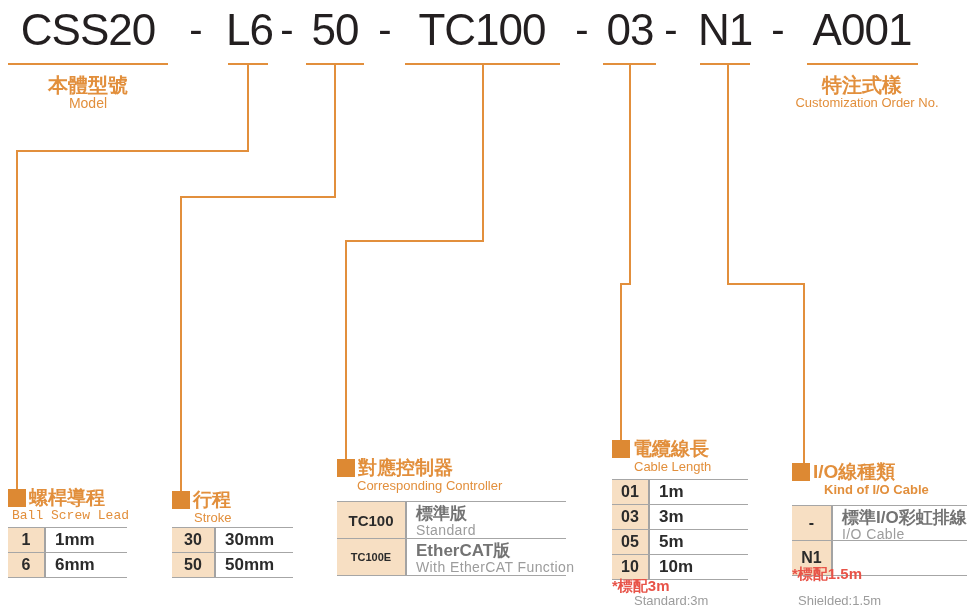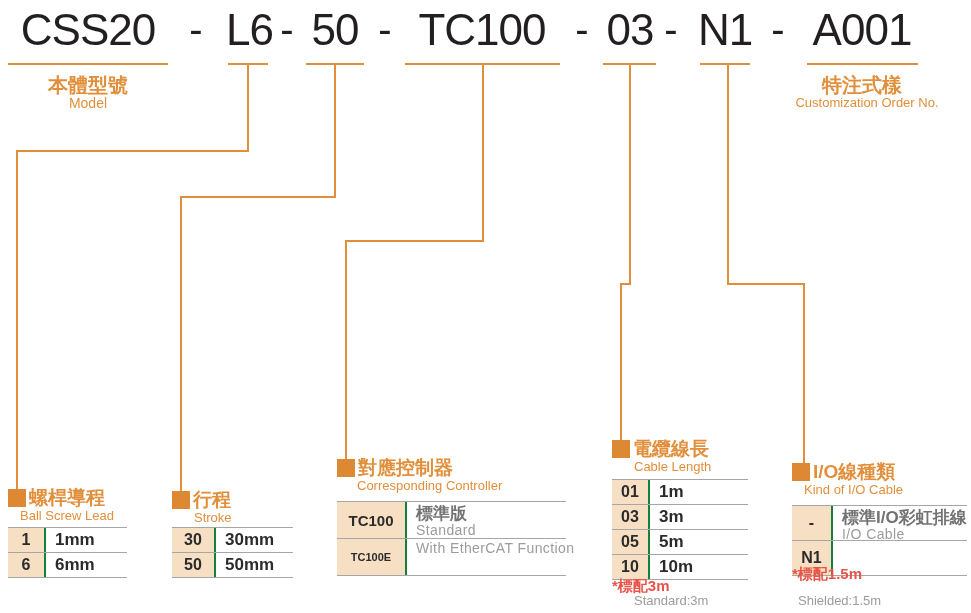--- a/index.html
+++ b/index.html
@@ -28,21 +28,21 @@
   .lbl-zh{position:absolute;font-size:20px;font-weight:700;color:var(--orange);text-align:center;white-space:nowrap;}
   .lbl-en{position:absolute;font-size:14px;color:var(--orange);text-align:center;white-space:nowrap;}
   
   .sec{position:absolute;}
   .sq{position:absolute;left:0;top:2px;width:18px;height:18px;background:var(--orange-dark);}
   .tzh{position:absolute;left:21px;top:-2px;font-size:19px;font-weight:700;color:var(--orange);white-space:nowrap;}
   .ten{position:absolute;top:21px;font-size:13px;color:var(--orange);white-space:nowrap;}
   .tbl{position:absolute;left:0;right:0;border-top:1px solid var(--gray-line);}
   .trow{display:flex;border-bottom:1px solid var(--gray-line);}
   .trow.small{height:24px;}
-  .tcode{background:var(--peach);border-right:2px solid #15803d;display:flex;align-items:center;justify-content:center;
+  .tcode{background:var(--peach);border-right:2px solid #a3a3a3;display:flex;align-items:center;justify-content:center;
          font-weight:700;font-size:16px;color:#2b2b2b;flex:0 0 auto;}
   .tval{font-weight:700;font-size:17px;color:#2b2b2b;padding-left:9px;display:flex;align-items:center;white-space:nowrap;}
   .tval2{padding:2px 0 0 9px;white-space:nowrap;}
   .vzh{font-weight:700;font-size:17px;line-height:19px;color:#737373;}
   .ven{font-size:14px;line-height:14px;color:var(--gray-text);letter-spacing:0.4px;}
   .note-zh{position:absolute;left:0;font-size:15px;font-weight:700;color:var(--red);white-space:nowrap;}
   .note-en{position:absolute;left:6px;font-size:13px;color:var(--gray-text);white-space:nowrap;}
 </style>
 </head>
 <body>
@@ -92,21 +92,21 @@
   <div class="ol h2" style="left:620px;top:283px;width:11px;"></div>
   <div class="ol w2" style="left:620px;top:283px;height:157px;"></div>
 
   <div class="ol w2" style="left:727px;top:65px;height:220px;"></div>
   <div class="ol h2" style="left:727px;top:283px;width:78px;"></div>
   <div class="ol w2" style="left:803px;top:283px;height:180px;"></div>
 
   <div class="sec" style="left:8px;top:487px;width:119px;">
     <span class="sq"></span>
     <div class="tzh">螺桿導程</div>
-    <div class="ten" style="left:12px;">Ball Screw Lead</div>
+    <div class="ten" style="left:4px;font-family:Liberation Mono, monospace;">Ball Screw Lead</div>
     <div class="tbl" style="top:40px;">
       <div class="trow small">
         <div class="tcode" style="width:36px;">1</div>
         <div class="tval">1mm</div>
       </div>
       <div class="trow small">
         <div class="tcode" style="width:36px;">6</div>
         <div class="tval">6mm</div>
       </div>
     </div>
@@ -136,20 +136,21 @@
       <div class="trow" style="height:36px;">
         <div class="tcode" style="width:68px;font-size:15px;">TC100</div>
         <div class="tval2">
           <div class="vzh">標準版</div>
           <div class="ven">Standard</div>
         </div>
       </div>
       <div class="trow" style="height:36px;">
         <div class="tcode" style="width:68px;font-size:11px;">TC100E</div>
         <div class="tval2">
+          <div class="vzh">EtherCAT版</div>
           <div class="ven">With EtherCAT Function</div>
         </div>
       </div>
     </div>
   </div>
 
   <div class="sec" style="left:612px;top:438px;width:136px;">
     <span class="sq"></span>
     <div class="tzh">電纜線長</div>
     <div class="ten" style="left:22px;">Cable Length</div>
@@ -171,21 +172,21 @@
         <div class="tval">10m</div>
       </div>
     </div>
     <div class="note-zh" style="top:139px;">*標配3m</div>
     <div class="note-en" style="top:155px;margin-left:16px;">Standard:3m</div>
   </div>
 
   <div class="sec" style="left:792px;top:461px;width:175px;">
     <span class="sq"></span>
     <div class="tzh">I/O線種類</div>
-    <div class="ten" style="left:12px;">Kind of I/O Cable</div>
+    <div class="ten" style="left:32px;font-weight:bold;">Kind of I/O Cable</div>
     <div class="tbl" style="top:44px;">
       <div class="trow" style="height:34px;">
         <div class="tcode" style="width:39px;">-</div>
         <div class="tval2">
           <div class="vzh">標準I/O彩虹排線</div>
           <div class="ven">I/O Cable</div>
         </div>
       </div>
       <div class="trow" style="height:34px;">
         <div class="tcode" style="width:39px;">N1</div>

